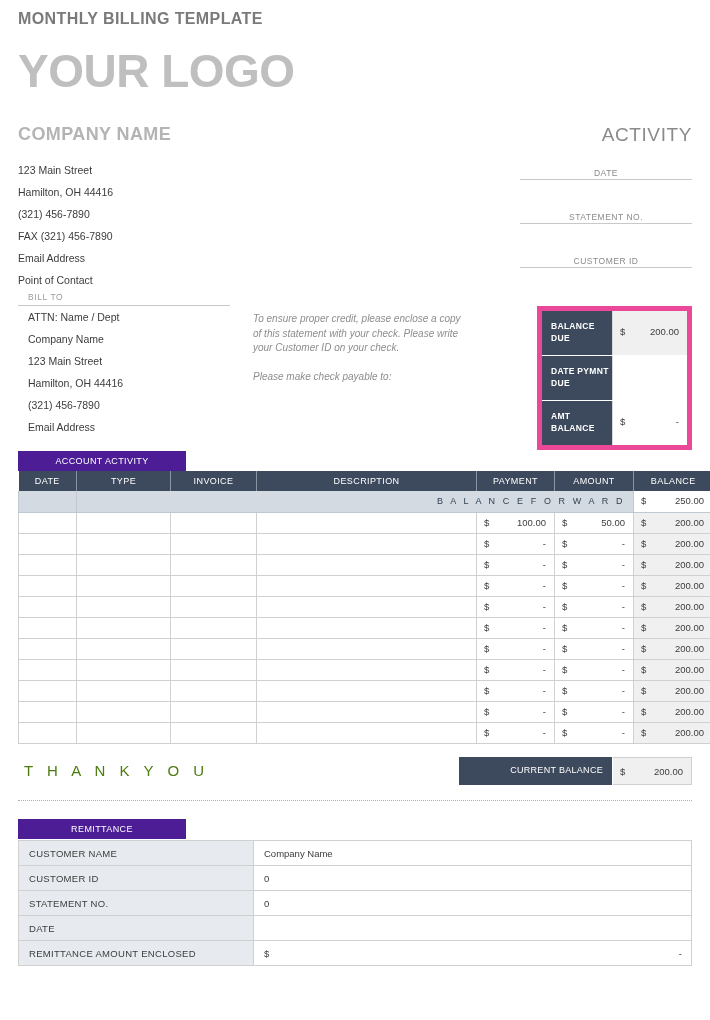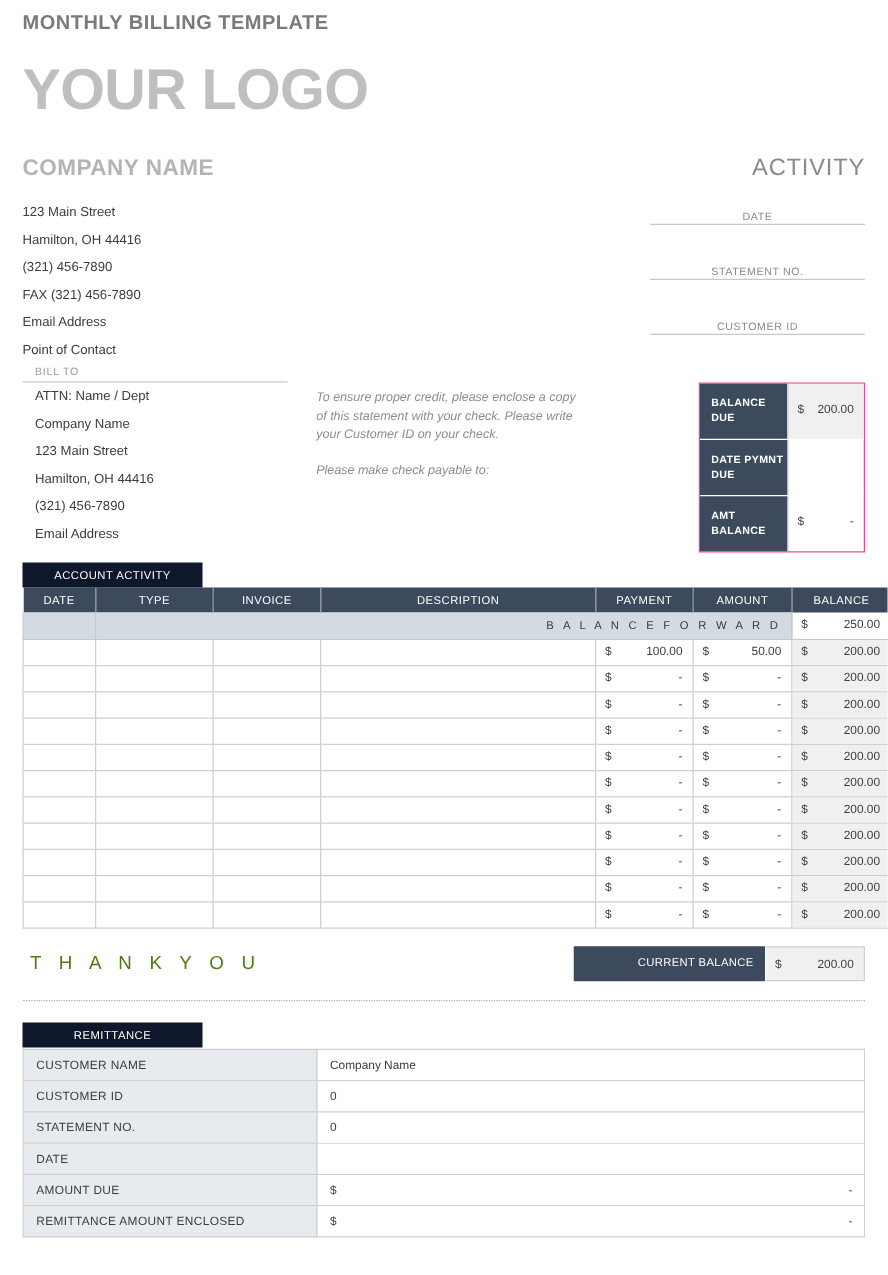--- a/index.html
+++ b/index.html
@@ -106,22 +106,22 @@
     line-height: 14.5px;
   }
   .note p { margin: 0; }
   .note .gap { height: 14px; }
 
   
   .bal-box {
     position: absolute;
     right: 18px;
     top: 306px;
-    width: 133px;
-    border: 1px solid #ec4899;
+    width: 155px;
+    border: 5px solid #ec4899;
   }
   .bal-row { display: flex; border-bottom: 1px solid #ffffff; }
   .bal-row:last-child { border-bottom: none; }
   .bal-key {
     width: 70px;
     background: #3d4a5d;
     color: #ffffff;
     font-size: 8.5px;
     font-weight: bold;
     letter-spacing: 0.3px;
@@ -135,26 +135,26 @@
     min-height: 44px;
     border-left: 1px solid #d8d8d8;
   }
   .bal-val.shade { background: #f0f0f0; }
   .bal-val .cur { position: absolute; left: 7px; top: 15px; font-size: 9.5px; }
   .bal-val .amt { position: absolute; right: 8px; top: 15px; font-size: 9.5px; }
 
   
   .tab-label {
     display: inline-block;
-    background: #0f172a;
+    background: #4c1d95;
     color: #ffffff;
     font-size: 9px;
     letter-spacing: 0.4px;
     text-align: center;
-    width: 144px;
+    width: 168px;
     padding: 5px 0;
   }
 
   
   .activity-wrap { position: absolute; left: 18px; top: 450px; width: 674px; }
   table { border-collapse: collapse; width: 674px; table-layout: fixed; }
   thead th {
     background: #3d4a5d;
     color: #ffffff;
     font-size: 9px;
@@ -592,27 +592,20 @@
           </tr>
           <tr>
             <td class="k">STATEMENT NO.</td>
             <td class="v">0</td>
           </tr>
           <tr>
             <td class="k">DATE</td>
             <td class="v"></td>
           </tr>
           <tr>
-            <td class="k">AMOUNT DUE</td>
-            <td class="v">
-              <span class="cur">$</span>
-              <span class="dash">-</span>
-            </td>
-          </tr>
-          <tr>
             <td class="k">REMITTANCE AMOUNT ENCLOSED</td>
             <td class="v">
               <span class="cur">$</span>
               <span class="dash">-</span>
             </td>
           </tr>
         </tbody>
     </table>
   </div>
 

